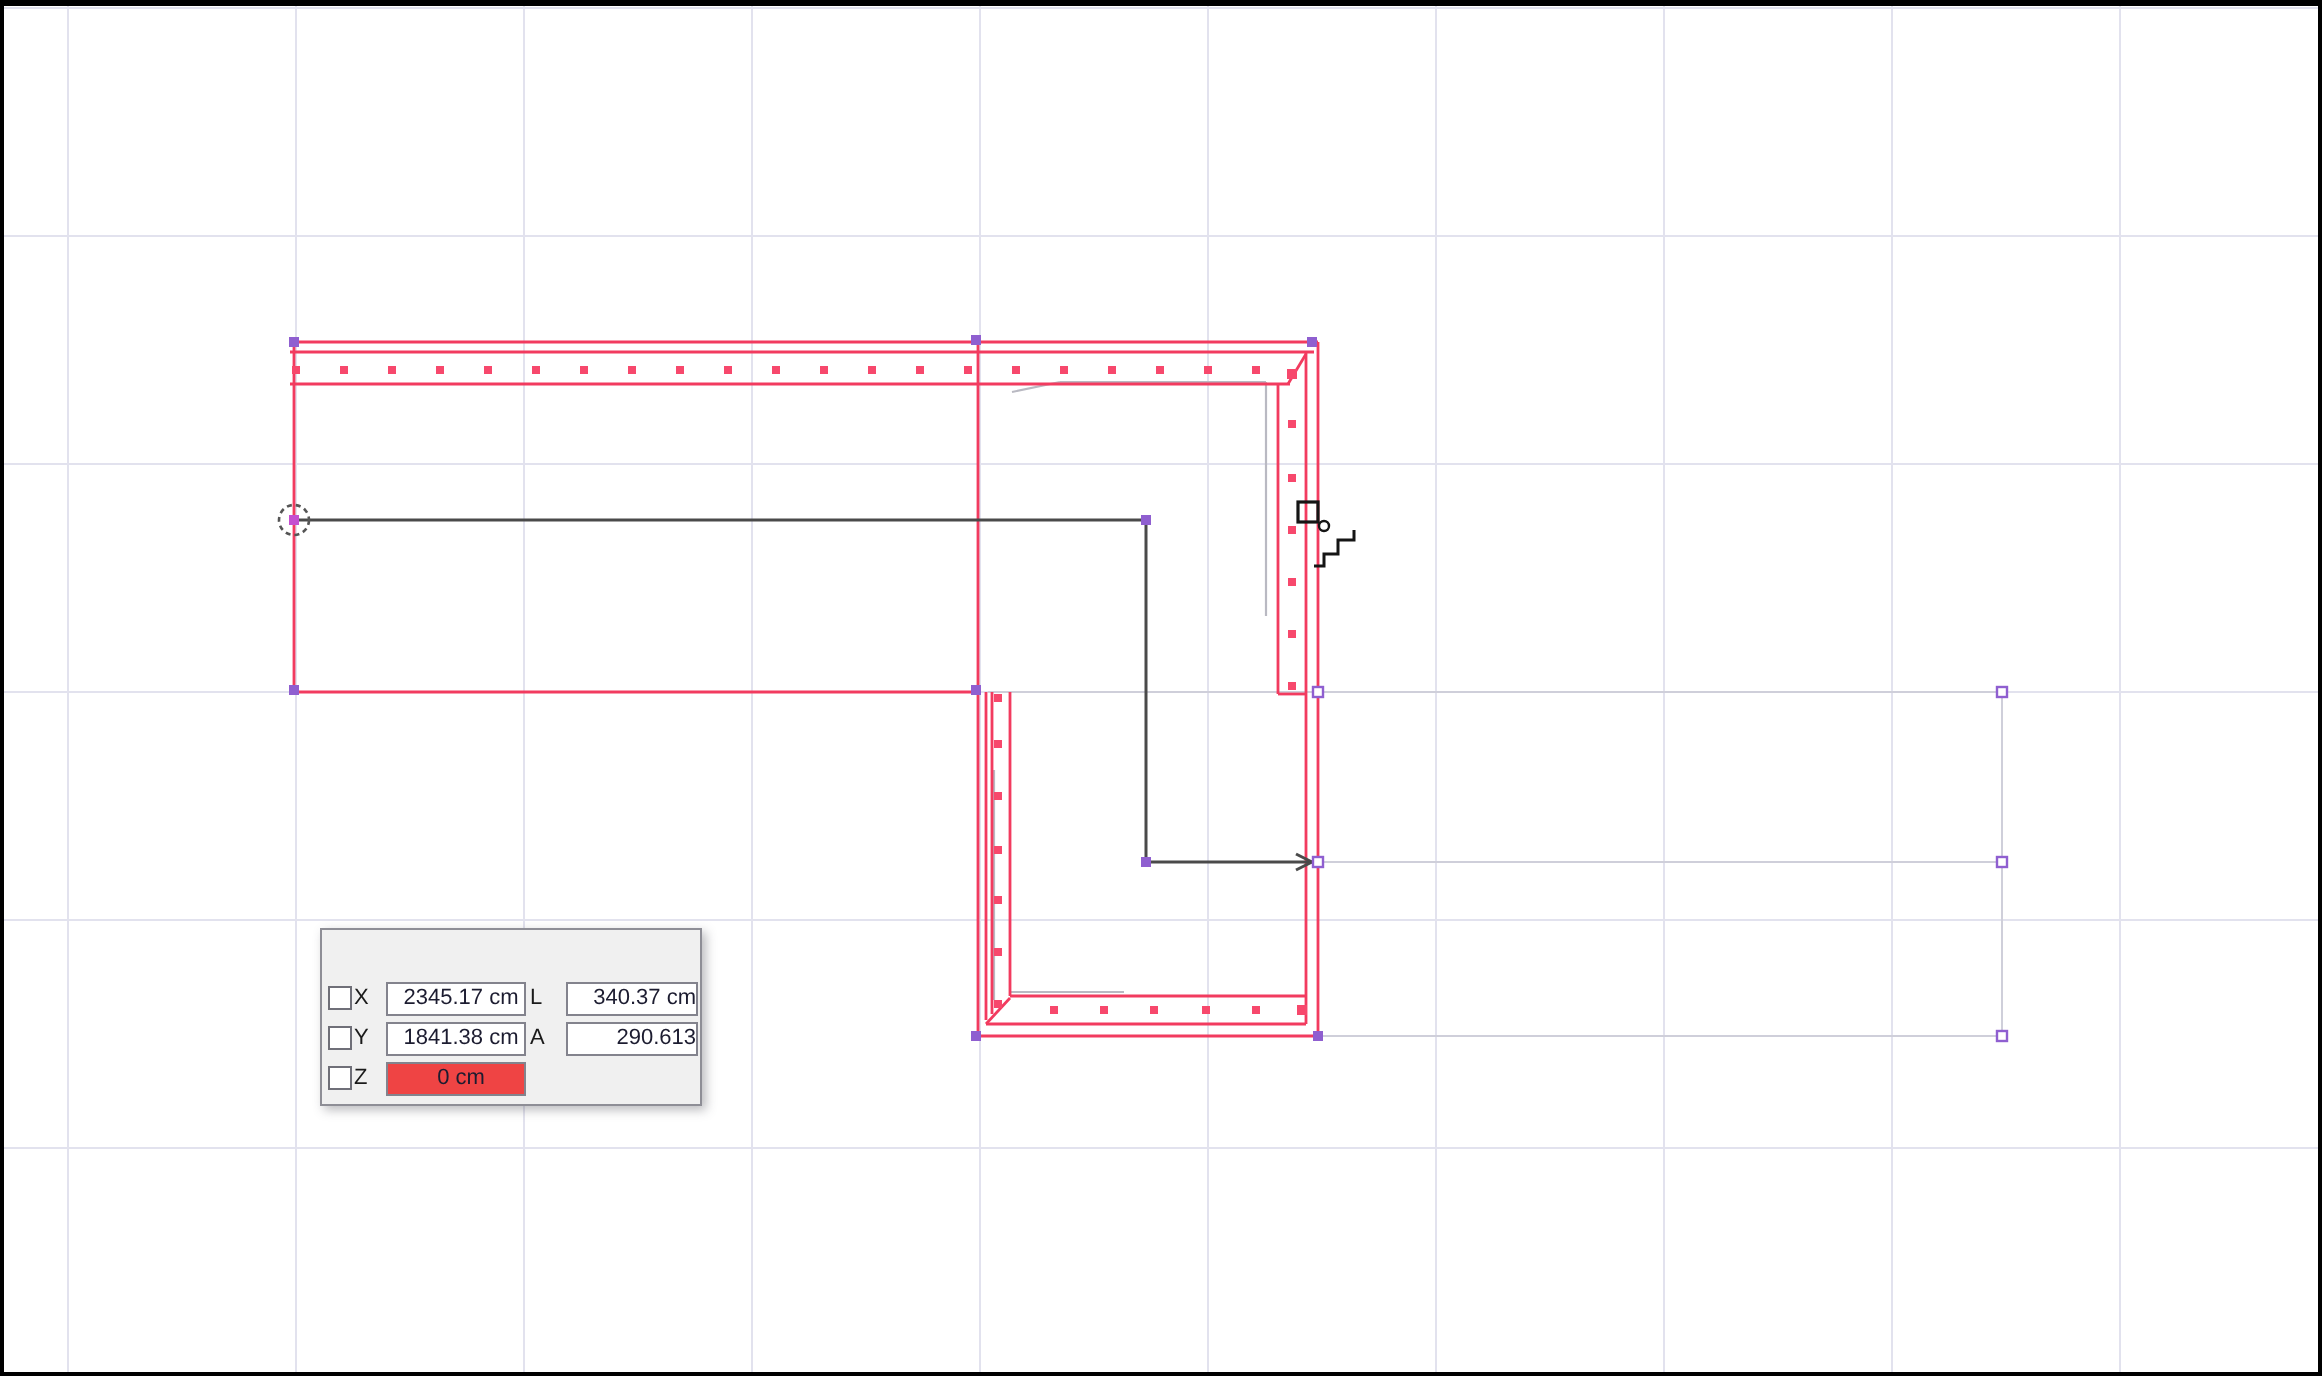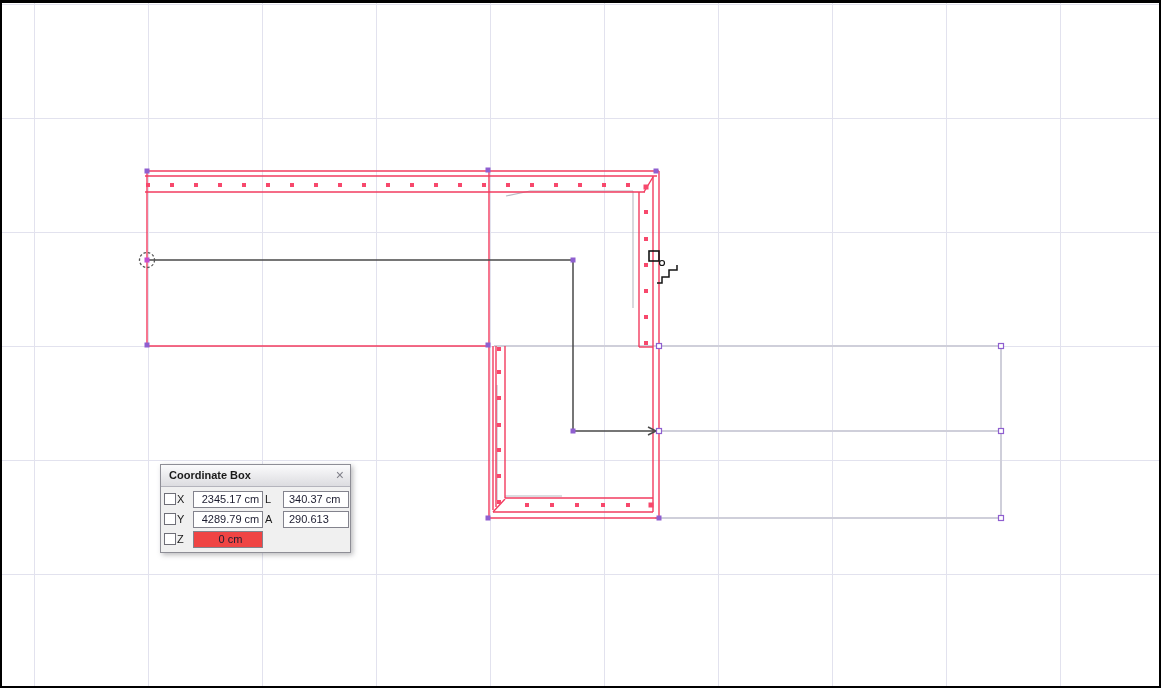--- a/index.html
+++ b/index.html
@@ -36,21 +36,21 @@
     position:absolute;width:10px;height:10px;background:#fff;
     border:1px solid #6f6f78;left:3px;
   }
   #palette .axis-label{position:absolute;left:16px;width:10px;}
   #palette .la-label{position:absolute;left:104px;width:10px;}
   #palette .field{
     position:absolute;height:14px;background:#fff;border:1px solid #83838d;
     padding:1px 0 0 5px;color:#1c1c30;white-space:nowrap;overflow:hidden;
   }
   #palette .f-col1{left:32px;width:63px;text-align:center;}
-  #palette .f-col2{left:122px;width:59px;}
+  #palette .f-col2{left:122px;width:59px;text-align:right;}
   #palette .row1{top:26px;} #palette .row2{top:46px;} #palette .row3{top:66px;}
   #palette .cb1{top:28px;} #palette .cb2{top:48px;} #palette .cb3{top:68px;}
   #palette .lb1{top:28px;} #palette .lb2{top:48px;} #palette .lb3{top:68px;}
   #palette .disabled{background:#ef4444;}
 </style>
 </head>
 <body>
 
 <div id="stage">
   <svg id="cad-svg" width="1161" height="688">
@@ -157,34 +157,30 @@
       <rect x="656.5" y="428.5" width="5" height="5" fill="#ffffff" stroke="#8f5fd0" stroke-width="1.2"></rect>
       <rect x="998.5" y="343.5" width="5" height="5" fill="#ffffff" stroke="#8f5fd0" stroke-width="1.2"></rect>
       <rect x="998.5" y="428.5" width="5" height="5" fill="#ffffff" stroke="#8f5fd0" stroke-width="1.2"></rect>
       <rect x="998.5" y="515.5" width="5" height="5" fill="#ffffff" stroke="#8f5fd0" stroke-width="1.2"></rect>
       <rect x="649" y="251" width="10" height="10" fill="none" stroke="#151515" stroke-width="1.6"></rect>
       <circle cx="662" cy="263" r="2.5" fill="none" stroke="#151515" stroke-width="1.2"></circle>
       <polyline points="657 283 662 283 662 277 669 277 669 270 677 270 677 265" fill="none" stroke="#151515" stroke-width="1.5"></polyline>
     </svg>
 
   <div id="palette">
-    <div class="titlebar">
-      <span class="title">Coordinate Box</span>
-      <span class="close">×</span>
-    </div>
 
     <div class="checkbox cb1"></div>
     <span class="axis-label lb1">X</span>
     <div class="field f-col1 row1">2345.17 cm</div>
     <span class="la-label lb1">L</span>
     <div class="field f-col2 row1">340.37 cm</div>
 
     <div class="checkbox cb2"></div>
     <span class="axis-label lb2">Y</span>
-    <div class="field f-col1 row2">4289.79 cm</div>
+    <div class="field f-col1 row2">1841.38 cm</div>
     <span class="la-label lb2">A</span>
     <div class="field f-col2 row2">290.613</div>
 
     <div class="checkbox cb3"></div>
     <span class="axis-label lb3">Z</span>
     <div class="field f-col1 row3 disabled">0 cm</div>
   </div>
 
   <div id="frame"></div>
 </div>

